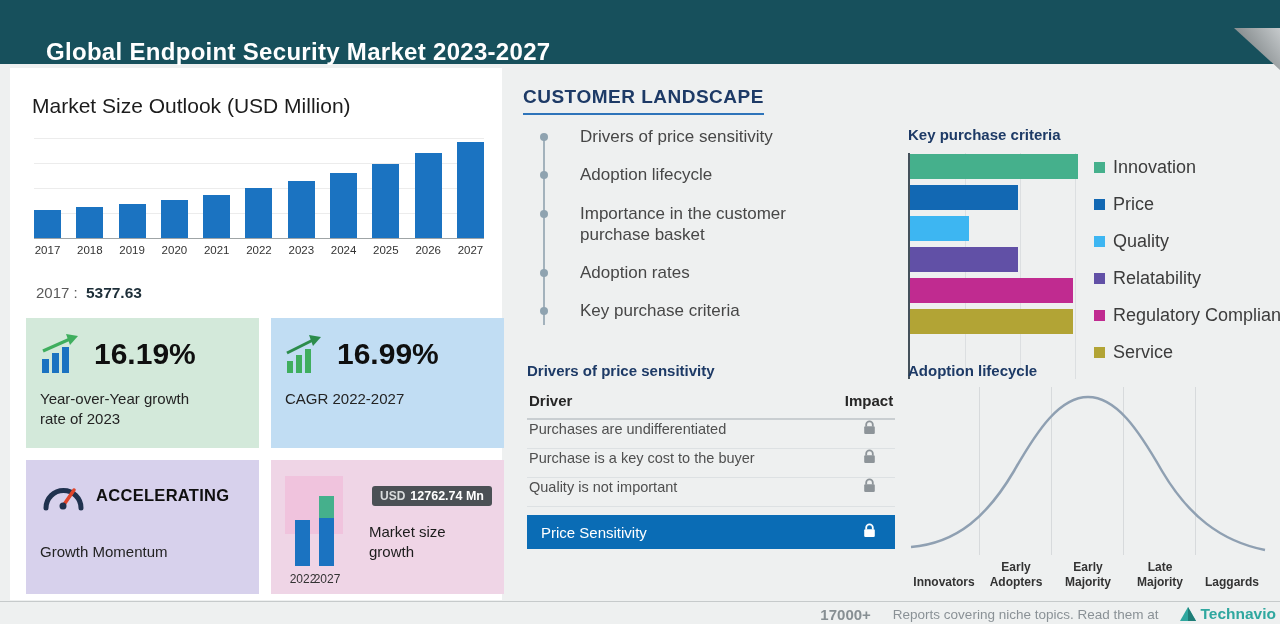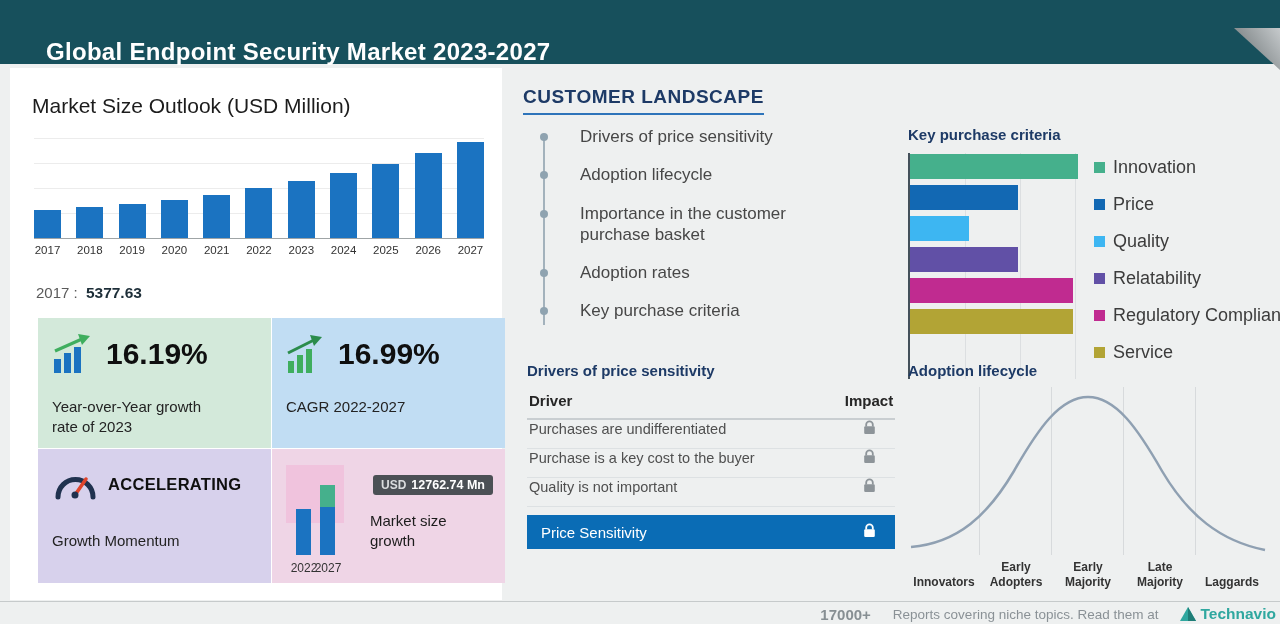--- a/index.html
+++ b/index.html
@@ -19,29 +19,29 @@
   .ms-chart{position:absolute;left:24px;top:70px;width:450px;height:100px;border-bottom:1px solid #9fa4a6;
             display:flex;align-items:flex-end;justify-content:space-between;
             background:repeating-linear-gradient(to top,transparent 0 24px,#ececec 24px 25px);}
   .ms-bar{width:27px;background:#1b73c1;}
   .ms-years{position:absolute;left:24px;top:176px;width:450px;display:flex;justify-content:space-between;}
   .ms-year{width:27px;text-align:center;font-size:11.5px;color:#333;}
   .base-line{position:absolute;left:26px;top:216px;font-size:15px;color:#5a5a5a;}
   .base-line b{color:#1d2e38;font-size:15.5px;margin-left:4px;}
 
   
-  .cards{position:absolute;left:28px;top:250px;display:grid;grid-template-columns:233px 233px;grid-template-rows:130px 134px;gap:1px;}
+  .cards{position:absolute;left:16px;top:250px;display:grid;grid-template-columns:233px 233px;grid-template-rows:130px 134px;gap:12px;}
   .card{position:relative;padding:15px 14px;box-sizing:border-box;}
   .card-green{background:#d3e9da;}
   .card-blue{background:#c1ddf3;}
   .card-purple{background:#d7d1ec;}
   .card-pink{background:#efd5e6;padding:0;}
   .val-row{display:flex;align-items:center;gap:10px;}
   .big-val{font-size:30px;font-weight:bold;color:#0f0f0f;}
-  .card-label{margin-top:22px;font-size:15px;color:#232323;line-height:1.35;}
+  .card-label{margin-top:14px;font-size:15px;color:#232323;line-height:1.35;}
   .yoy-label{width:150px;}
   .accel-title{font-size:16.5px;font-weight:bold;color:#0f0f0f;letter-spacing:0.3px;}
   .momentum-label{margin-top:28px;font-size:15px;color:#232323;}
 
   
   .mini{position:absolute;left:14px;top:10px;width:84px;height:122px;}
   .mini-bg{position:absolute;left:0;top:6px;width:58px;height:58px;background:#f0c3dd;}
   .mini-bar1{position:absolute;left:10px;bottom:26px;width:15px;height:46px;background:#1b73c1;}
   .mini-bar2{position:absolute;left:34px;bottom:26px;width:15px;height:70px;
              background:linear-gradient(to bottom,#45b08c 0 32%,#1b73c1 32% 100%);}

